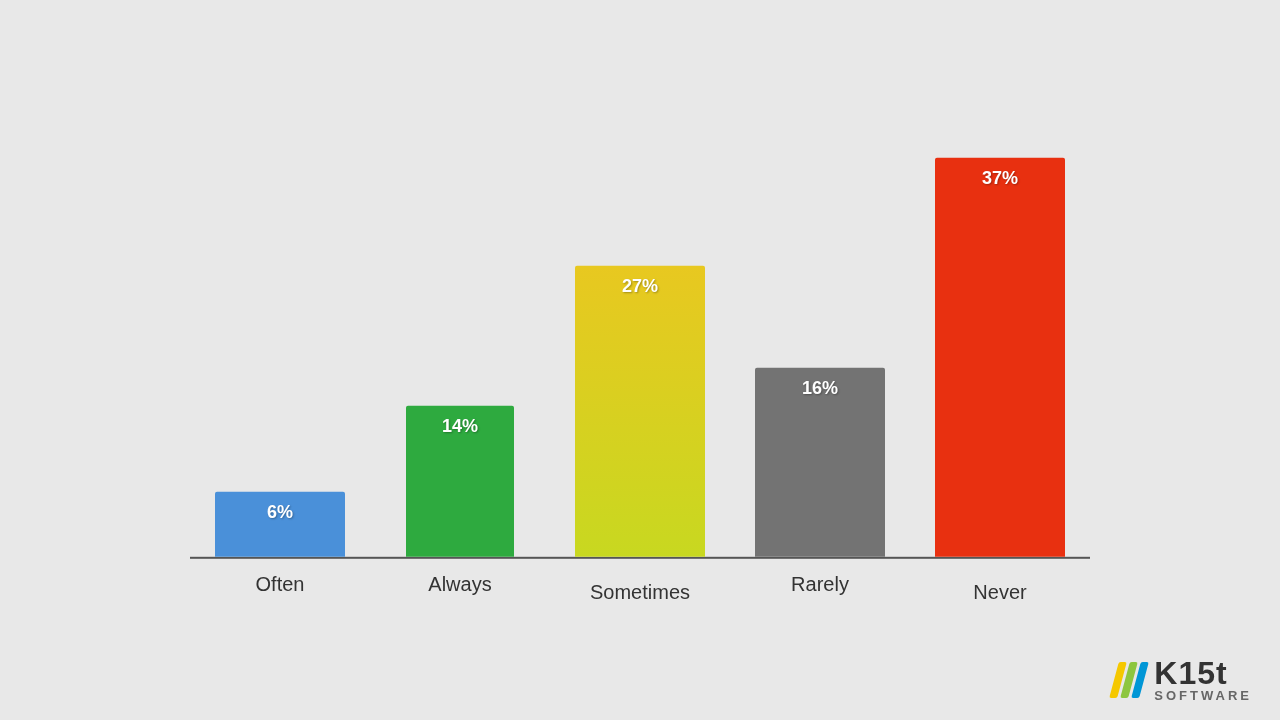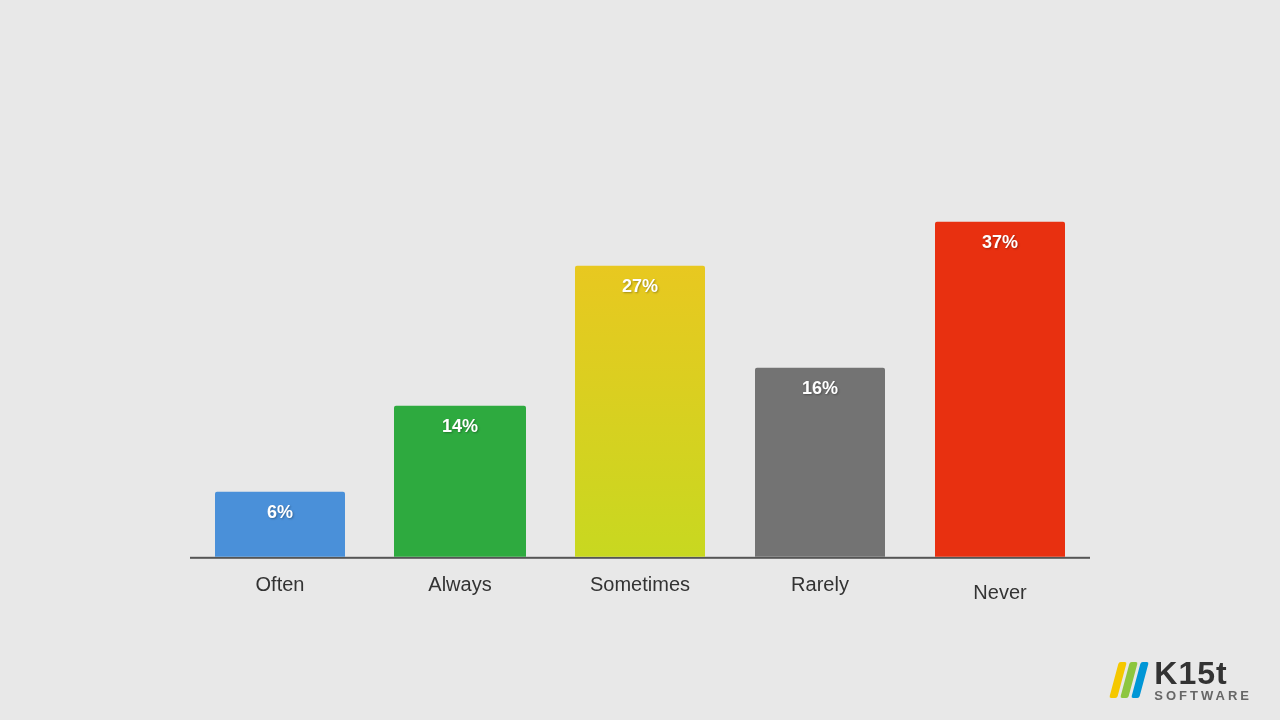--- a/index.html
+++ b/index.html
@@ -124,49 +124,49 @@
 
 <div class="chart-container">
   <div class="bars-area" id="bars-area">
 
   <div class="bar-group">
         <div class="bar" style="height: 65px; background-color: rgb(74, 144, 217); width: 130px;">
           <span class="bar-label">6%</span>
         </div>
       </div>
       <div class="bar-group">
-        <div class="bar" style="height: 151px; background-color: rgb(46, 170, 63); width: 132px;">
+        <div class="bar" style="height: 151px; background-color: rgb(46, 170, 63); width: 108px;">
           <span class="bar-label">14%</span>
         </div>
       </div>
       <div class="bar-group">
         <div class="bar" style="height: 291px; background: linear-gradient(rgb(232, 200, 32), rgb(200, 216, 32)); width: 130px;">
           <span class="bar-label">27%</span>
         </div>
       </div>
       <div class="bar-group">
         <div class="bar" style="height: 189px; background-color: #737373; width: 130px;">
           <span class="bar-label">16%</span>
         </div>
       </div>
       <div class="bar-group">
-        <div class="bar" style="height: 335px; background-color: rgb(232, 48, 16); width: 130px;">
+        <div class="bar" style="height: 399px; background-color: rgb(232, 48, 16); width: 130px;">
           <span class="bar-label">37%</span>
         </div>
       </div>
     </div>
   <div class="labels-row" id="labels-row" style="display:flex; justify-content:center; width:100%;">
 
   <div style="width: 160px; margin: 0px 10px; text-align: center;">
         <div class="axis-label">Often</div>
       </div>
       <div style="width: 160px; margin: 0px 10px; text-align: center;">
         <div class="axis-label">Always</div>
       </div>
-      <div style="width: 160px; margin: 0px 10px; text-align: center;">
+      <div style="width: 160px; margin: 8px 10px; text-align: center;">
         <div class="axis-label">Sometimes</div>
       </div>
       <div style="width: 160px; margin: 0px 10px; text-align: center;">
         <div class="axis-label">Rarely</div>
       </div>
       <div style="width: 160px; margin: 8px 10px; text-align: center;">
         <div class="axis-label">Never</div>
       </div>
     </div>
 </div>

